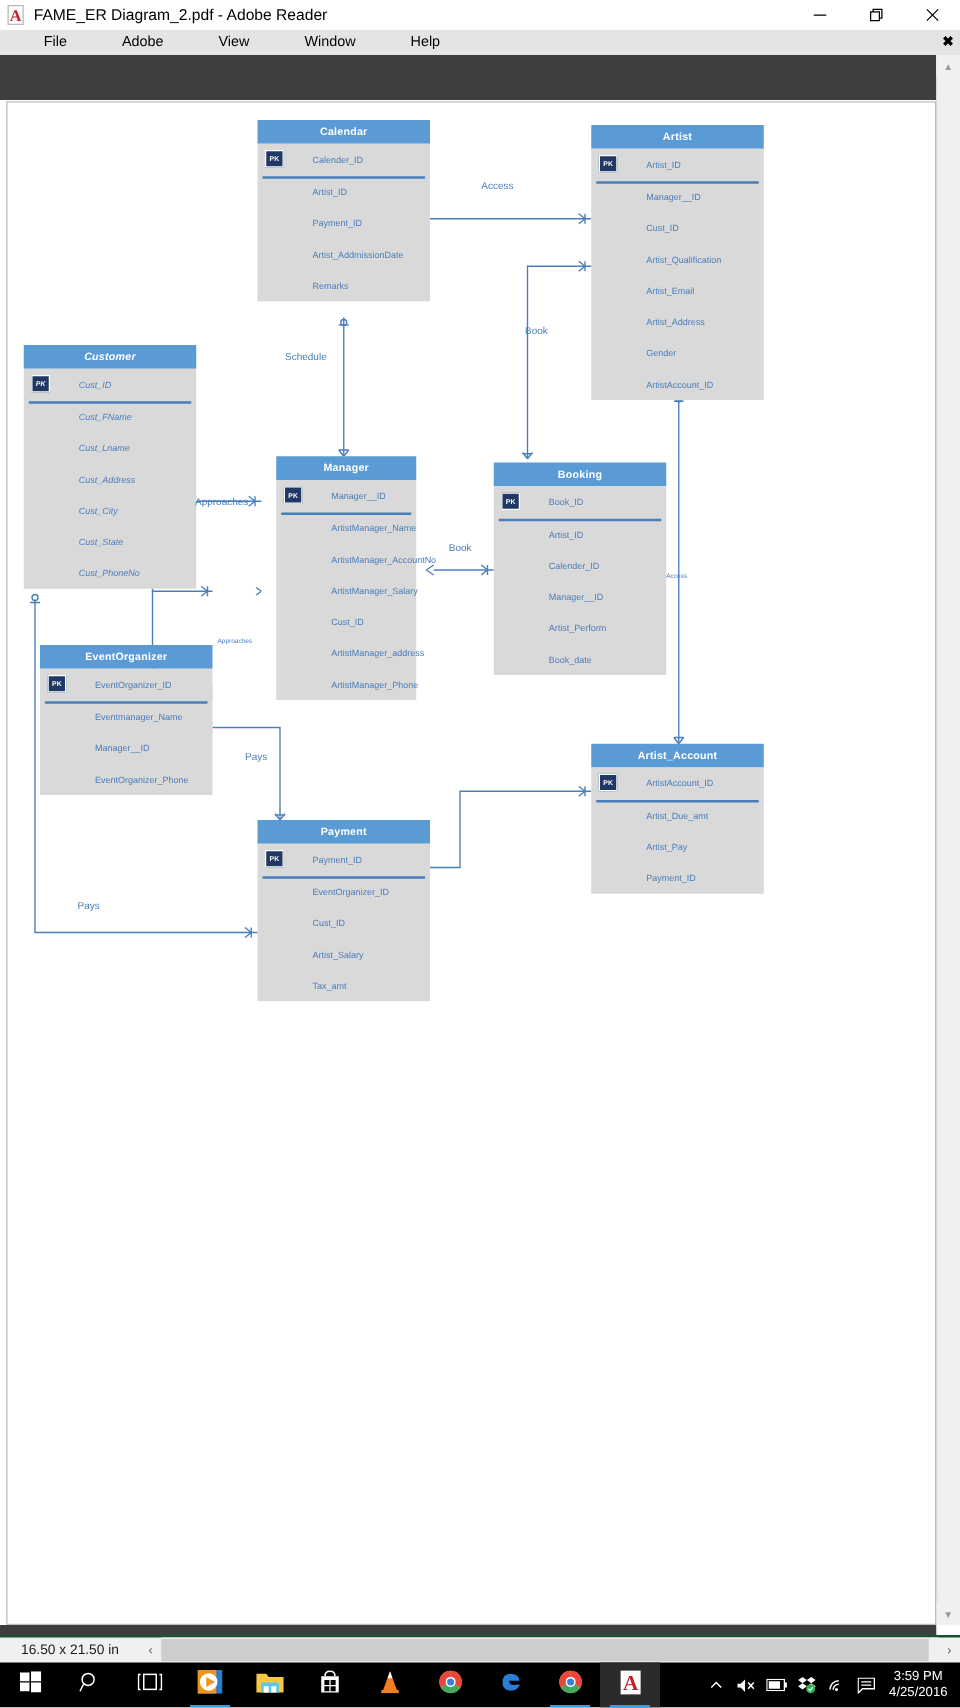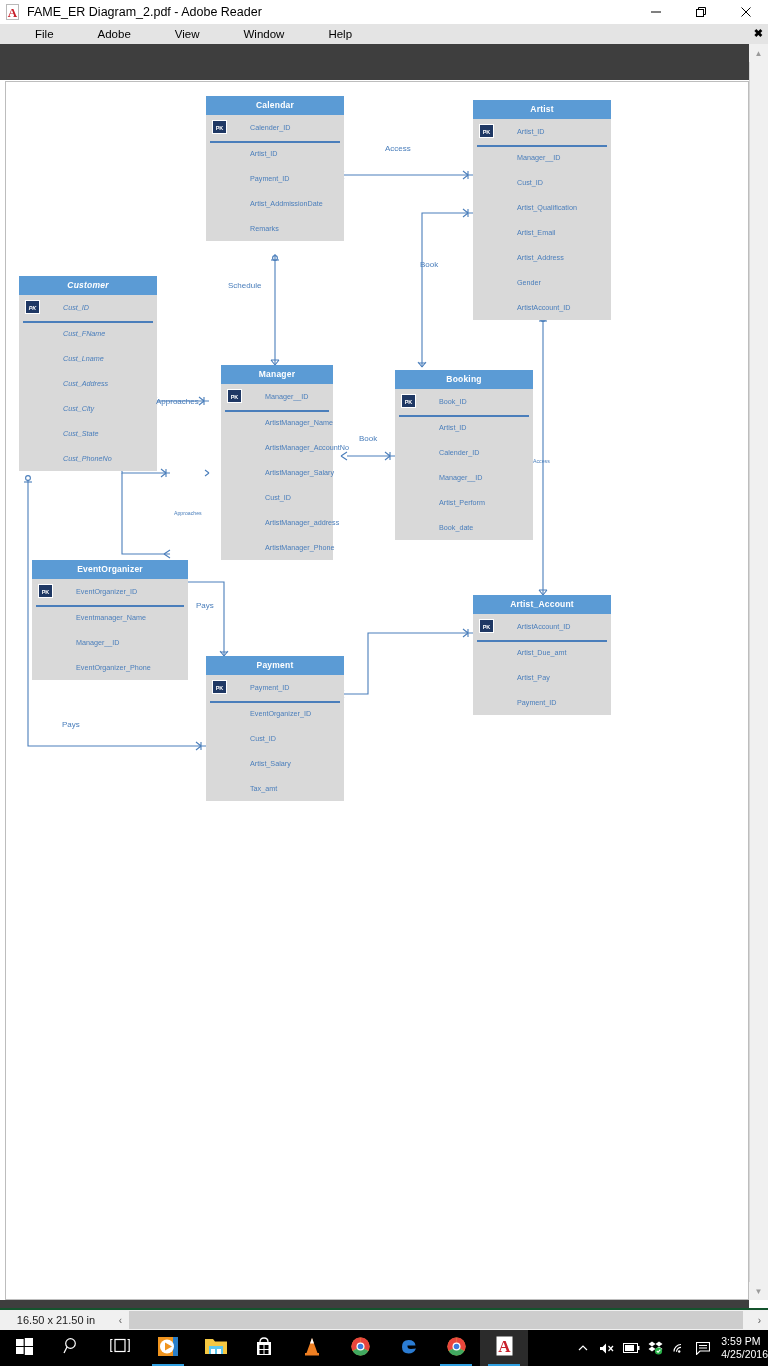--- a/index.html
+++ b/index.html
@@ -152,21 +152,21 @@
   .tray {
     position: absolute; right: 0; top: 0; height: 36px;
     display: flex; align-items: center;
   }
   .tray-ico {
     width: 24px; height: 36px; display: flex; align-items: center;
     justify-content: center; color: #ffffff;
   }
   .clock {
     color: #ffffff; font-size: 10.5px; line-height: 13px;
-    padding: 0 0 0 6px;
+    text-align: center; padding: 0 10px 0 6px;
   }
 </style>
 </head>
 <body>
 
 <div id="app">
 
   <div class="titlebar">
     <div class="pdf-logo">
       <div class="sheet"></div>
@@ -321,21 +321,21 @@
             <div class="body">
               <div class="row pk"><div class="pk-badge">PK</div><span>Book_ID</span></div>
               <div class="pk-underline"></div>
               <div class="row"><span>Artist_ID</span></div>
               <div class="row"><span>Calender_ID</span></div>
               <div class="row"><span>Manager__ID</span></div>
               <div class="row"><span>Artist_Perform</span></div>
               <div class="row"><span>Book_date</span></div>
             </div>
           </div>
-          <div class="entity" style="left: 26px; top: 434px; width: 156px; margin-top: 44px;">
+          <div class="entity" style="left: 26px; top: 434px; width: 138px;">
             <div class="hdr">EventOrganizer</div>
             <div class="body">
               <div class="row pk"><div class="pk-badge">PK</div><span>EventOrganizer_ID</span></div>
               <div class="pk-underline"></div>
               <div class="row"><span>Eventmanager_Name</span></div>
               <div class="row"><span>Manager__ID</span></div>
               <div class="row"><span>EventOrganizer_Phone</span></div>
             </div>
           </div>
           <div class="entity" style="left: 467px; top: 513px; width: 138px;">

